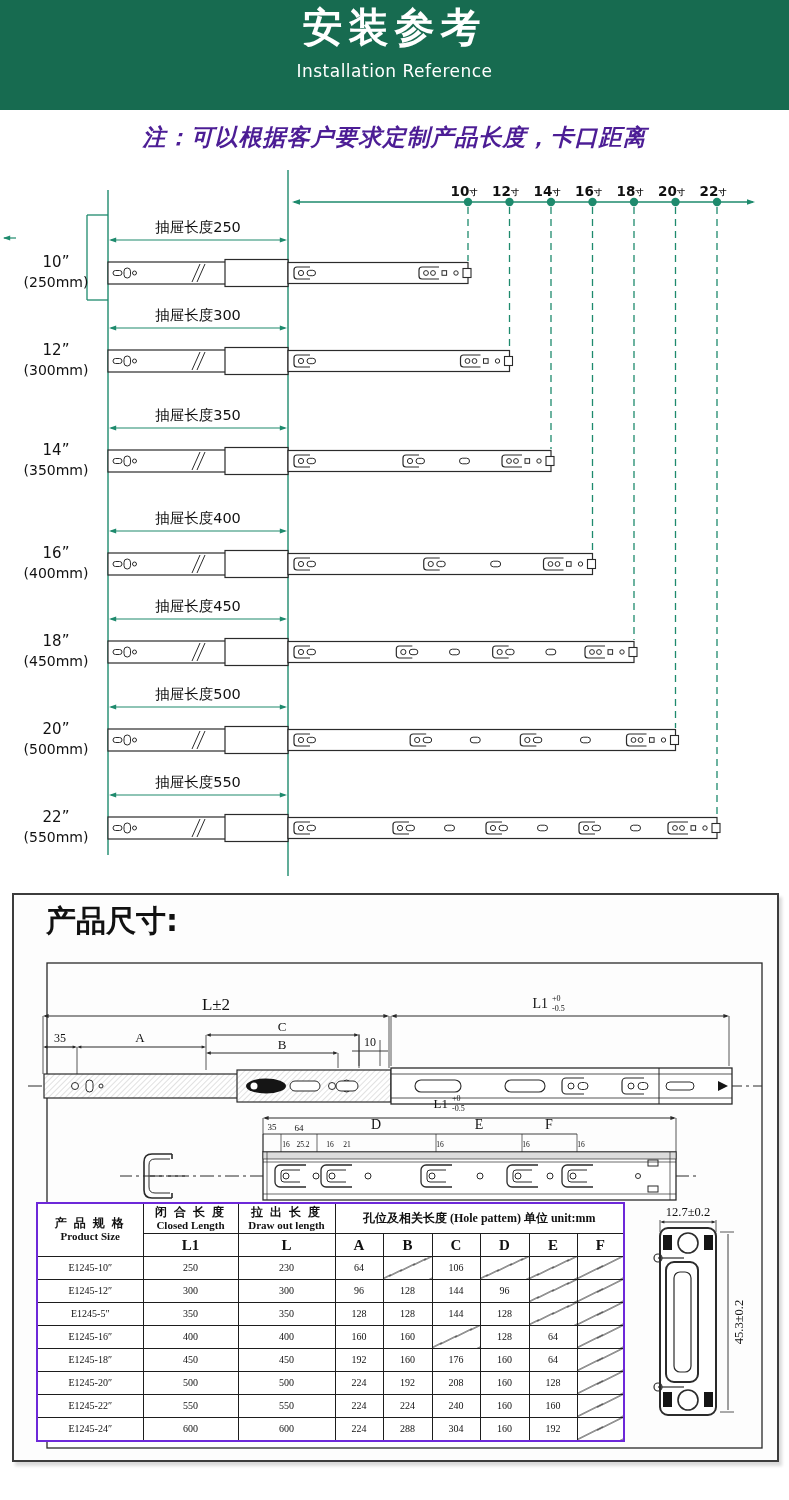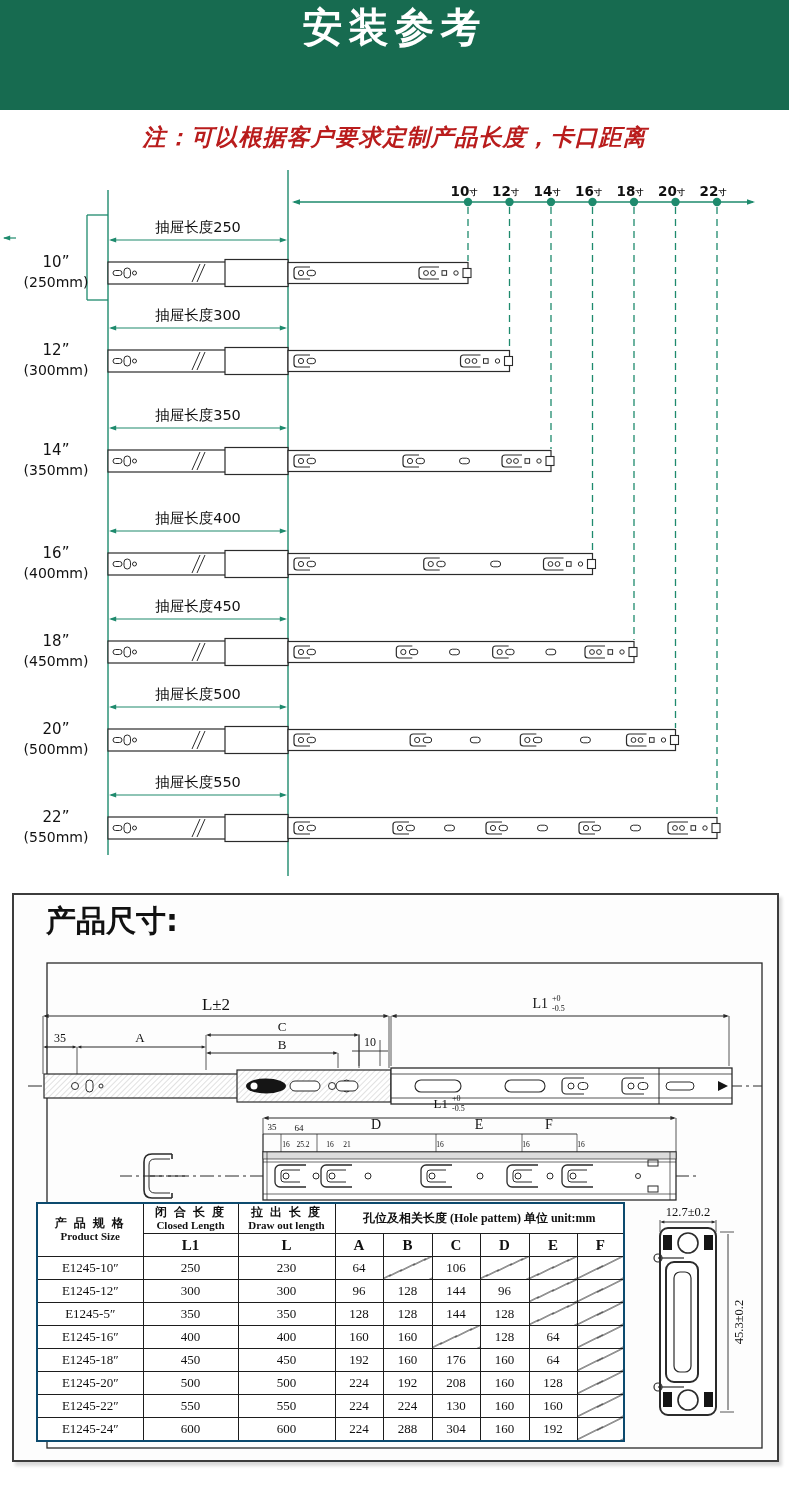--- a/index.html
+++ b/index.html
@@ -4,47 +4,48 @@
 <style>
   html,body{margin:0;padding:0;background:#ffffff;}
   #page{position:relative;width:789px;height:1500px;background:#ffffff;overflow:hidden;
         font-family:"DejaVu Sans",sans-serif;}
   
   .hdr{position:absolute;left:0;top:0;width:789px;height:110px;background:#176b50;text-align:center;}
   .hdr-title{color:#ffffff;font-size:40px;font-weight:bold;letter-spacing:6px;}
   .hdr-sub{margin-top:6px;color:#ffffff;font-size:17px;letter-spacing:.5px;}
   
   .note{position:absolute;left:0;top:122px;width:789px;text-align:center;
-        color:#b91c1c;font-size:23px;font-weight:bold;font-style:italic;letter-spacing:1px;}
+        color:#4c1d95;font-size:23px;font-weight:bold;font-style:italic;letter-spacing:1px;}
   
   #top-diagram{position:absolute;left:0;top:168px;}
   #dims-svg{position:absolute;left:0;top:885px;}
   .pd-box{position:absolute;left:12px;top:893px;width:763px;height:565px;border:2.5px solid #3c3c3c;
           background:#fdfdfd;box-shadow:3px 4px 3px rgba(0,0,0,0.15);}
   .pd-heading{position:absolute;left:46px;top:901px;font-size:30px;font-weight:bold;color:#111;z-index:3;}
   
   #spec-table-wrap{position:absolute;left:36px;top:1202px;z-index:4;}
   table.spec{border-collapse:collapse;table-layout:fixed;width:587px;background:#fff;
              font-family:"Liberation Serif","DejaVu Serif",serif;color:#111;}
   table.spec th,table.spec td{border:1.2px solid #1d1d1d;padding:0;text-align:center;overflow:hidden;}
-  table.spec{border:2px solid #0c4a6e;}
+  table.spec{border:2px solid #6d28d9;}
   .h-cn{font-size:12px;letter-spacing:2px;font-weight:bold;line-height:14px;}
   .h-en{font-size:11px;font-weight:bold;line-height:13px;}
   .h-sub{font-size:15px;font-weight:bold;height:22px;line-height:22px;}
   .h-hole{font-size:12px;font-weight:bold;}
-  td.model,td.num{font-size:13px;height:22px;line-height:22px;}
+  td.model,td.num{font-size:10px;height:22px;line-height:22px;}
   td.diag{background:linear-gradient(to bottom right,transparent 48.8%,#2a2a2a 48.8%,#2a2a2a 51.2%,transparent 51.2%);}
 </style>
 </head>
 <body>
 
 <div id="page">
 
   <div class="hdr">
     <div class="hdr-title">安装参考</div>
+    <div class="hdr-sub">Installation Reference</div>
   </div>
 
   <div class="note">注：可以根据客户要求定制产品长度，卡口距离</div>
 
   <svg id="top-diagram" width="789" height="712" viewBox="0 0 789 712">
       <g>
         <g>
           <line x1="468" y1="39" x2="468" y2="93" stroke="#1e8a6d" stroke-width="1.3" stroke-dasharray="7 5"></line>
           <line x1="509.5" y1="39" x2="509.5" y2="181" stroke="#1e8a6d" stroke-width="1.3" stroke-dasharray="7 5"></line>
           <line x1="551" y1="39" x2="551" y2="281" stroke="#1e8a6d" stroke-width="1.3" stroke-dasharray="7 5"></line>
@@ -586,21 +587,21 @@
             <td class="num">160</td>
             <td class="num">128</td>
             <td class="diag"></td>
           </tr>
           <tr style="height: 22px;">
             <td class="model">E1245-22″</td>
             <td class="num">550</td>
             <td class="num">550</td>
             <td class="num">224</td>
             <td class="num">224</td>
-            <td class="num">130</td>
+            <td class="num">240</td>
             <td class="num">160</td>
             <td class="num">160</td>
             <td class="diag"></td>
           </tr>
           <tr style="height: 22px;">
             <td class="model">E1245-24″</td>
             <td class="num">600</td>
             <td class="num">600</td>
             <td class="num">224</td>
             <td class="num">288</td>

